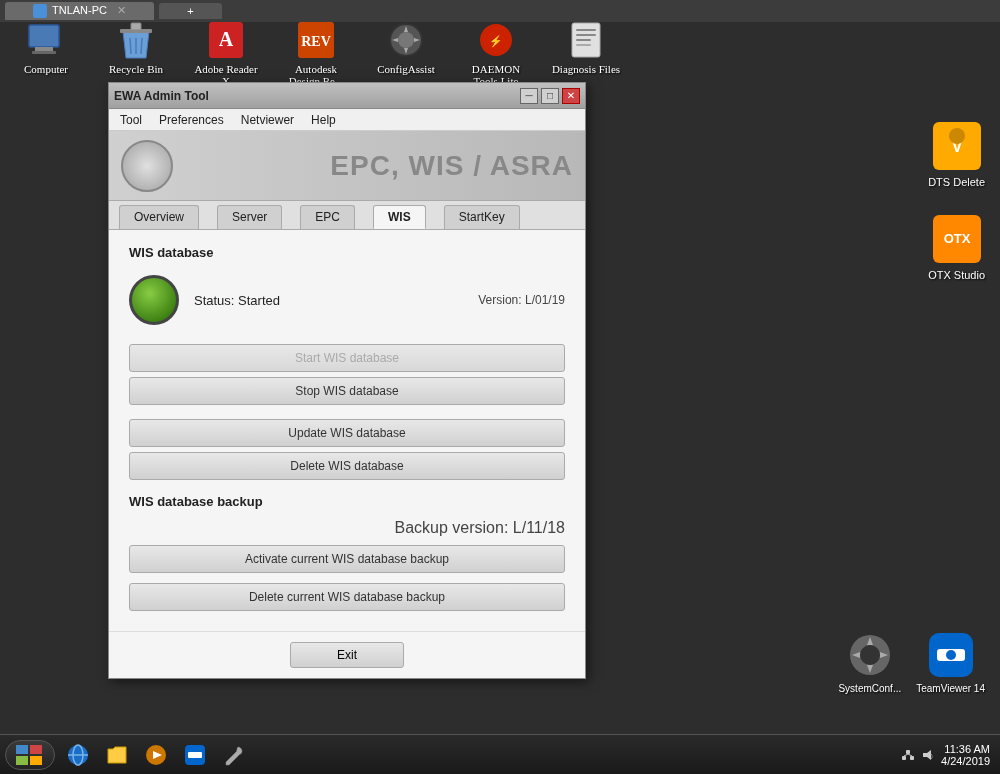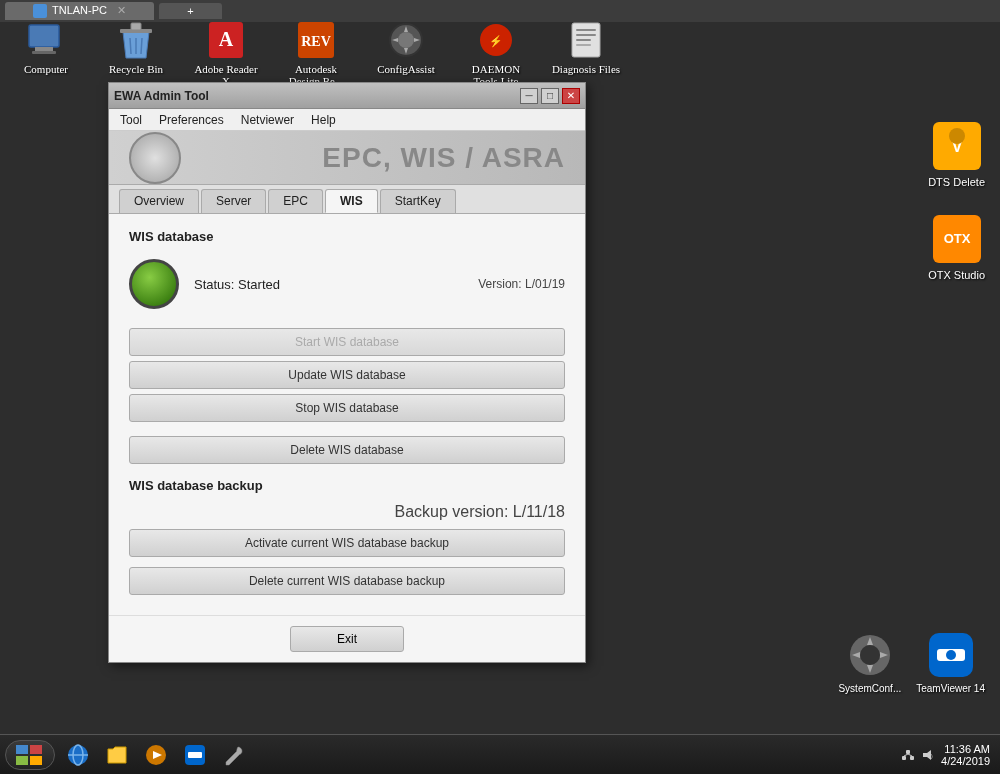--- a/index.html
+++ b/index.html
@@ -133,24 +133,24 @@
     .ewa-menu-item {
       font-size: 12px;
       color: #222;
       padding: 2px 6px;
       cursor: pointer;
     }
 
     
     .ewa-header {
       background: linear-gradient(to right, #d0d0d0, #b8b8b8);
-      height: 54px;
-      display: flex;
-      align-items: center;
-      padding: 0 20px;
+      height: 70px;
+      display: flex;
+      align-items: center;
+      padding: 0 12px;
       border-bottom: 1px solid #aaa;
     }
     .ewa-logo-circle {
       width: 52px;
       height: 52px;
       border-radius: 50%;
       background: radial-gradient(circle, #e0e0e0, #a0a0a0);
       border: 2px solid #888;
       margin-right: 20px;
     }
@@ -162,21 +162,21 @@
       color: #888;
       letter-spacing: 1px;
     }
 
     
     .ewa-tabs {
       display: flex;
       background: #e0e0e0;
       border-bottom: 1px solid #aaa;
       padding: 4px 10px 0 10px;
-      gap: 2px;
+      gap: 18px;
     }
     .ewa-tab {
       padding: 4px 14px;
       background: #d0d0d0;
       border: 1px solid #aaa;
       border-bottom: none;
       font-size: 12px;
       color: #222;
       cursor: pointer;
       border-radius: 3px 3px 0 0;
@@ -567,23 +567,23 @@
     <div class="ewa-content">
       <div class="section-title">WIS database</div>
 
       <div class="status-row">
         <div class="status-icon"></div>
         <span class="status-text">Status: Started</span>
         <span class="version-text">Version: L/01/19</span>
       </div>
 
       <button class="ewa-btn disabled">Start WIS database</button>
+      <button class="ewa-btn btn-gap">Stop WIS database</button>
+
       <button class="ewa-btn">Update WIS database</button>
-
-      <button class="ewa-btn btn-gap">Stop WIS database</button>
       <button class="ewa-btn btn-gap">Delete WIS database</button>
 
       <div class="section-title">WIS database backup</div>
 
       <div class="backup-version">Backup version: L/11/18</div>
 
       <button class="ewa-btn">Activate current WIS database backup</button>
 
       <div style="margin-top:10px;"></div>
 

